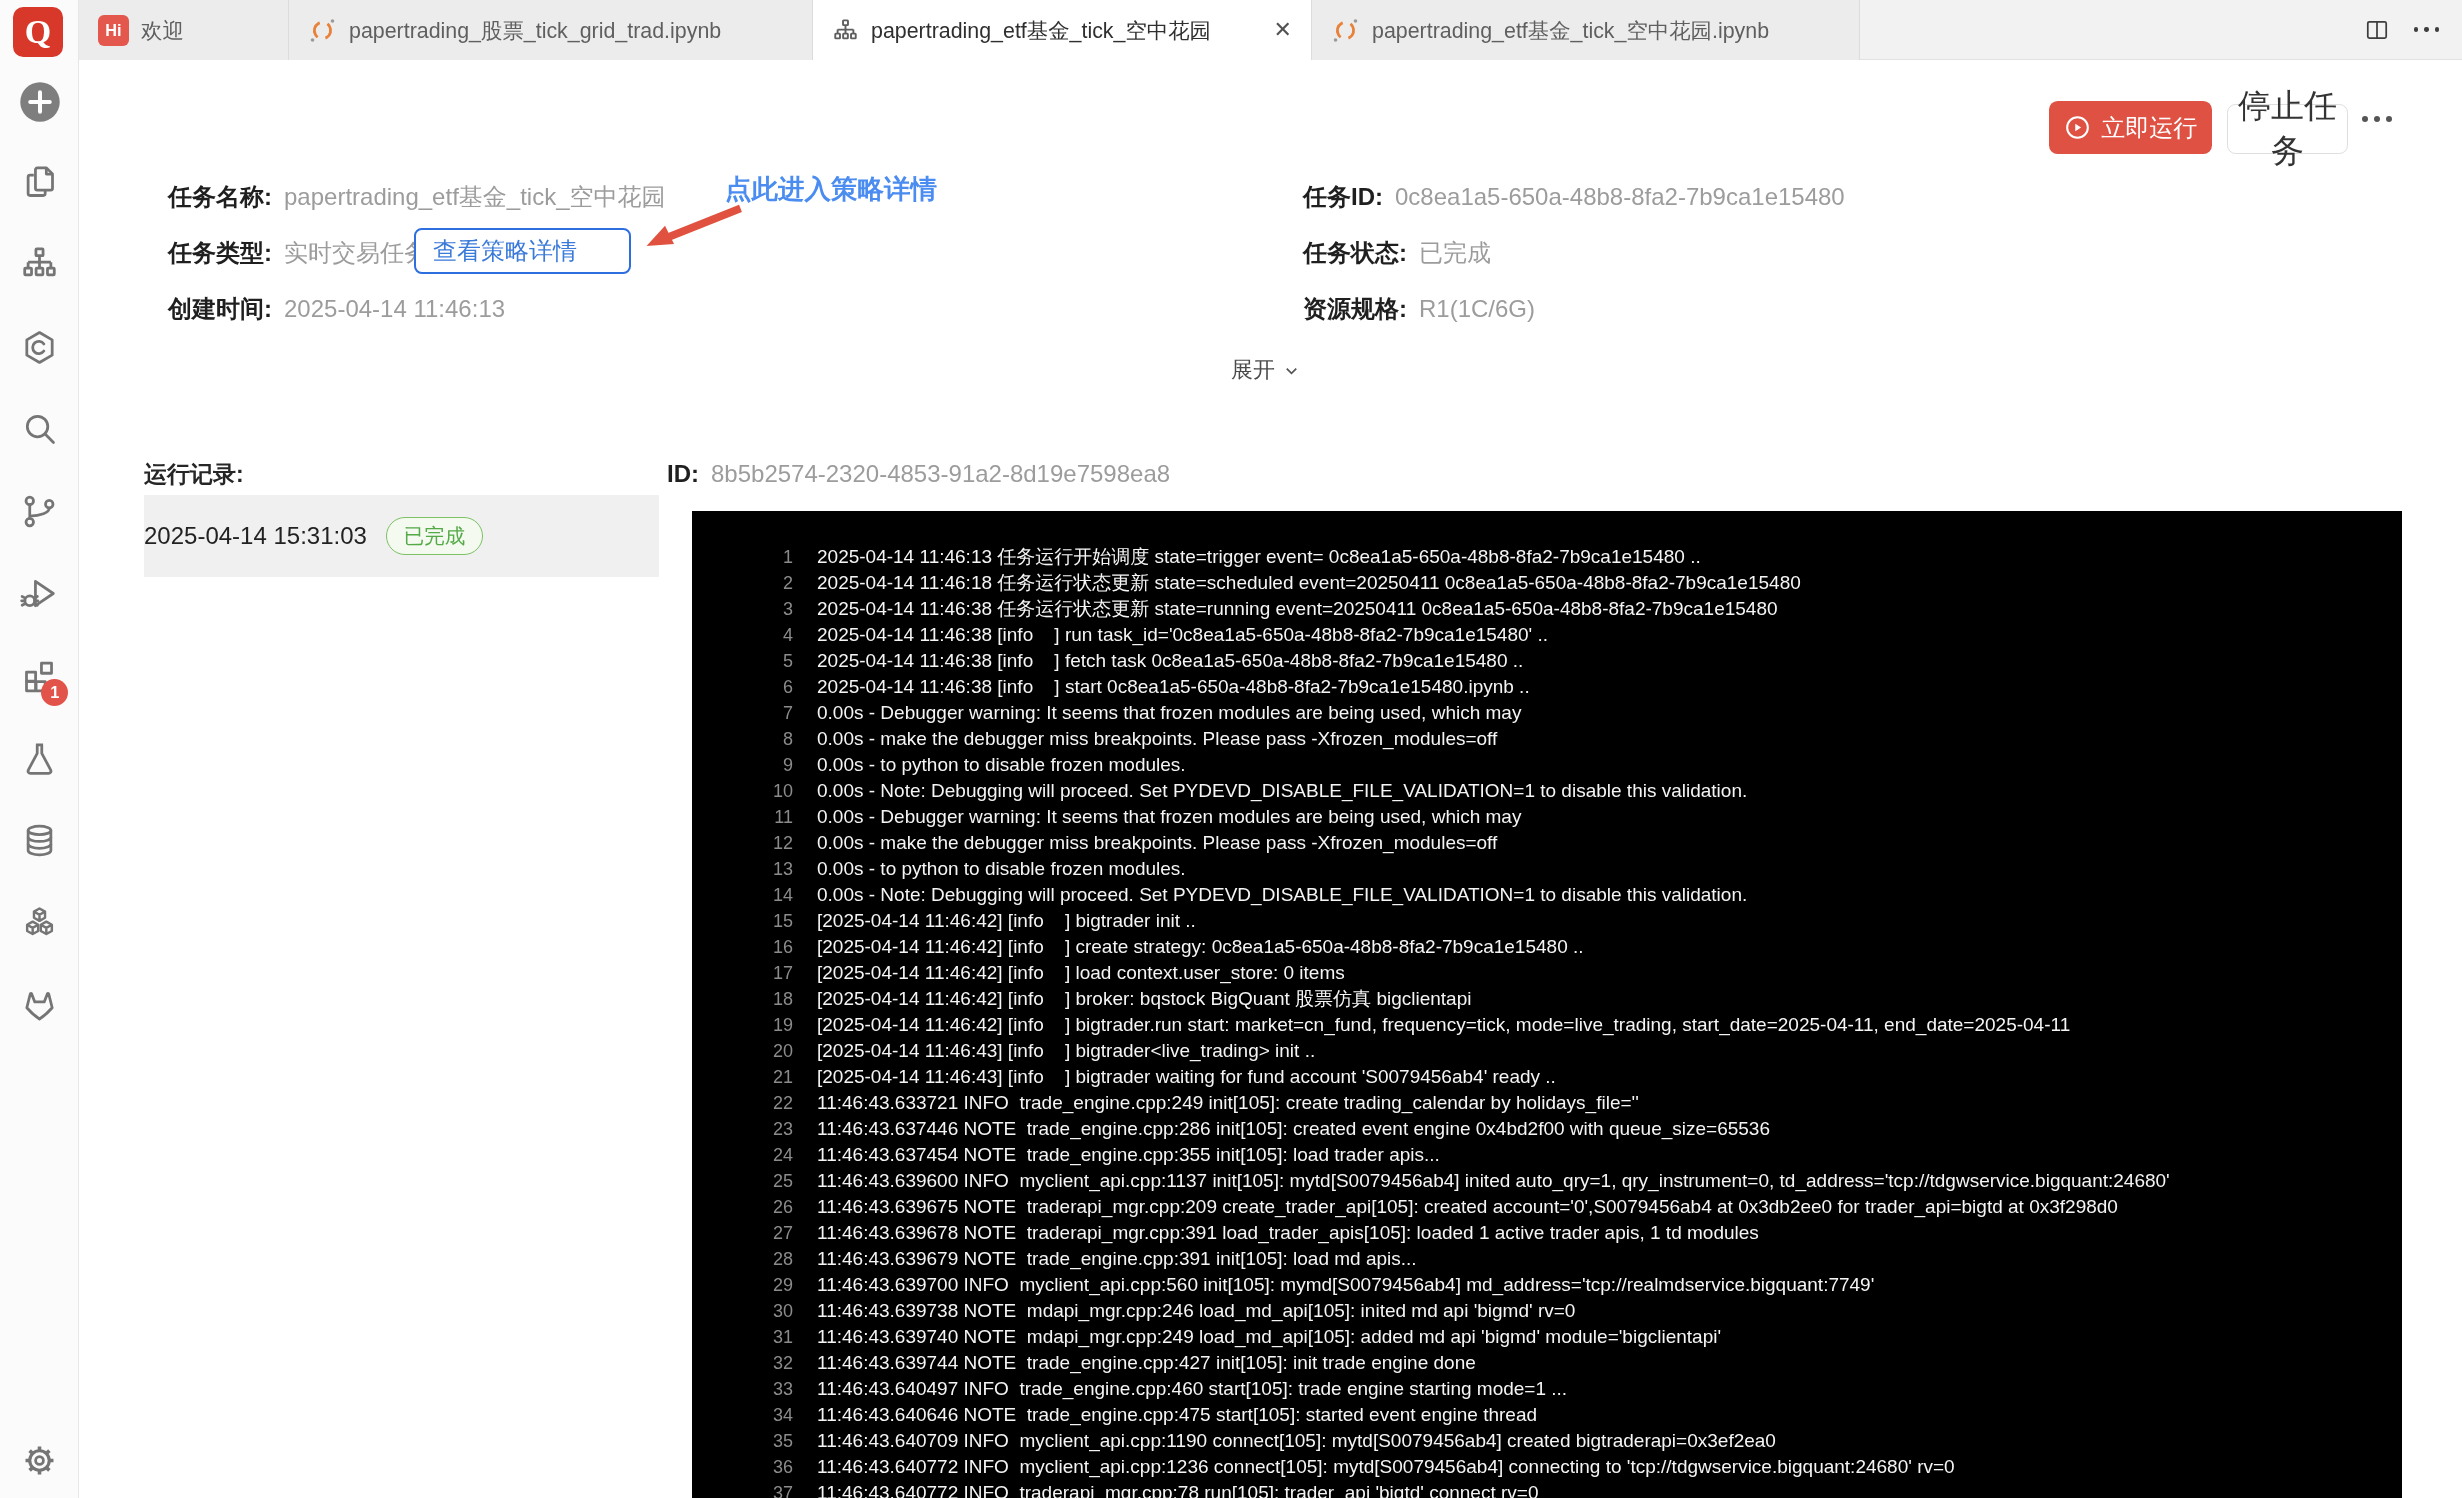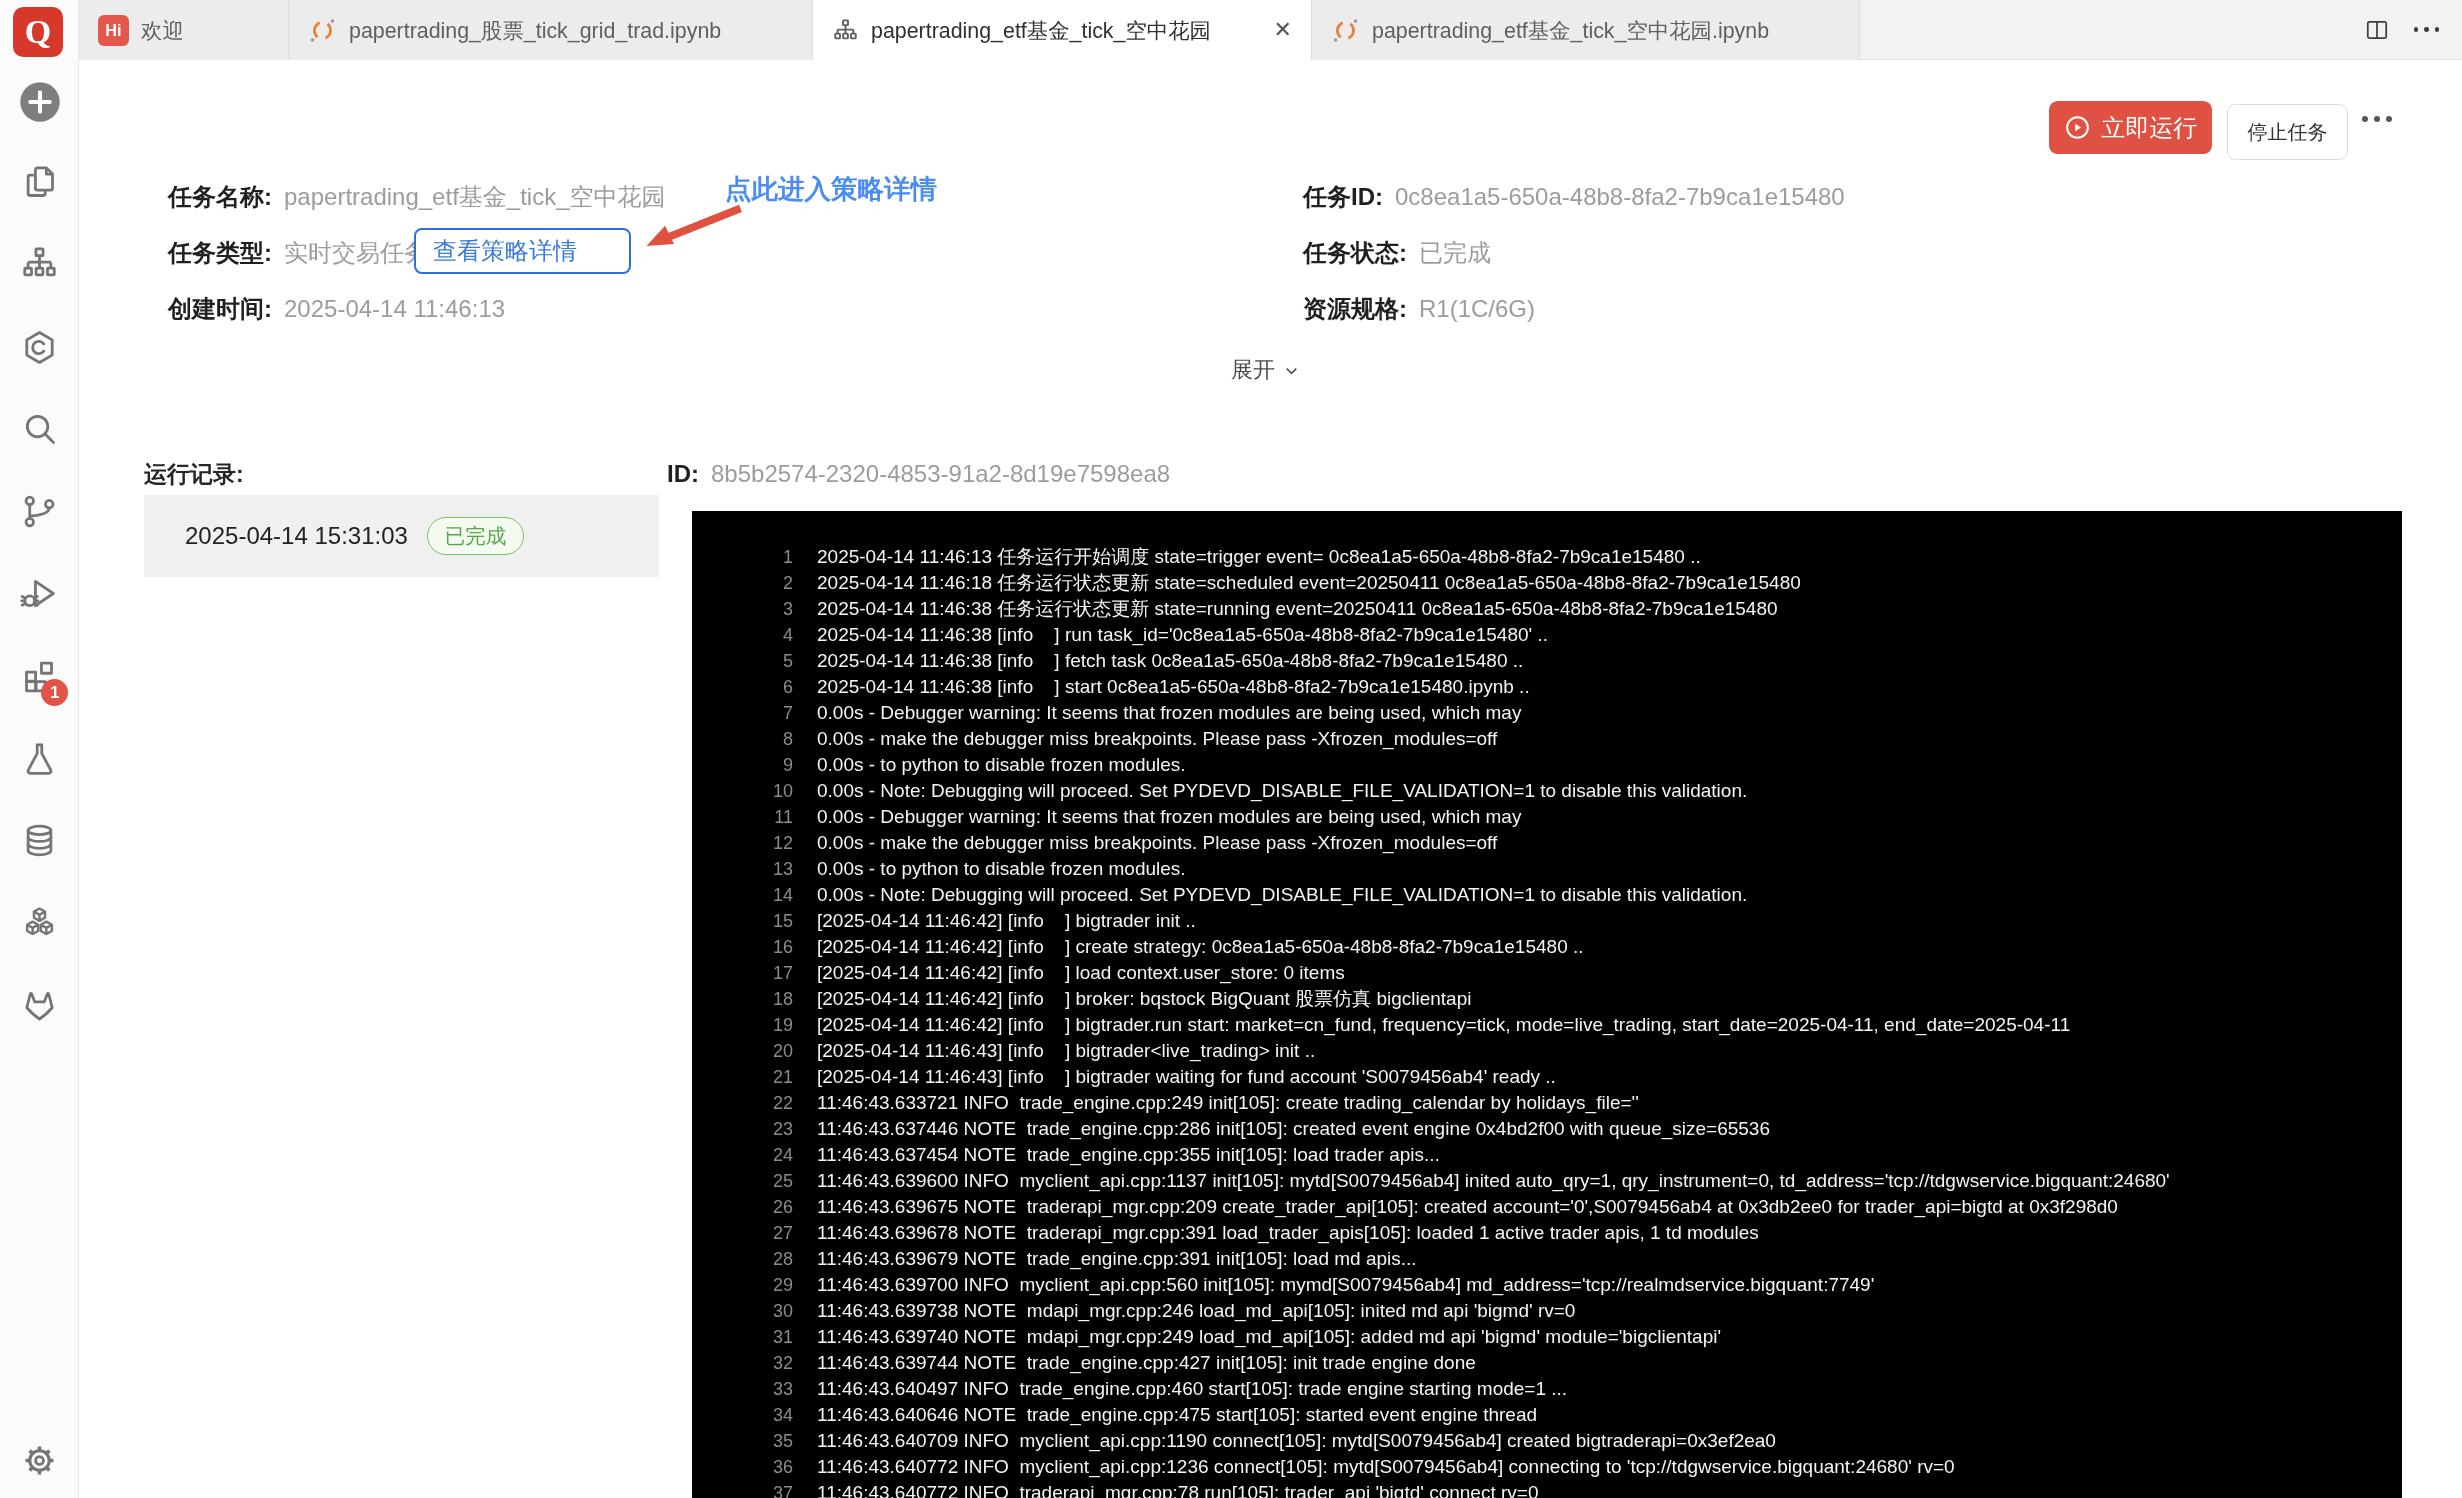--- a/index.html
+++ b/index.html
@@ -23,38 +23,38 @@
   .tab .close { margin-left:auto; padding-left:15.4px; font-size:22px; color:#525252; }
   .hi-badge { width:31px; height:31px; background:#e4574c; border-radius:6px; color:#fff; font-size:16.3px; font-weight:bold; display:flex; align-items:center; justify-content:center; }
   .tabbar-actions { margin-left:auto; display:flex; align-items:center; gap:24px; padding-right:24px; }
   .dots { display:flex; gap:6px; align-items:center; }
   .dots i { width:4.3px; height:4.3px; border-radius:50%; background:#3d3d3d; display:block; }
 
   
   .content { position:absolute; left:79px; top:60px; width:2384px; height:1439px; background:#fff; }
 
   .btn-run { position:absolute; left:1970px; top:41px; width:163px; height:53px; background:#df5243; border:none; border-radius:8.6px; color:#fff; font-size:24px; display:flex; align-items:center; justify-content:center; gap:10.3px; cursor:pointer; }
-  .btn-stop { position:absolute; left:2148px; top:44px; width:121px; height:56px; background:#fff; border:0.9px solid #dedede; border-radius:8.6px; color:#333; font-size:20px; display:flex; align-items:center; justify-content:center; cursor:pointer; }
+  .btn-stop { position:absolute; left:2148px; top:44px; width:121px; height:50px; background:#fff; border:0.9px solid #dedede; border-radius:8.6px; color:#333; font-size:33px; display:flex; align-items:center; justify-content:center; cursor:pointer; }
   .more-lg { position:absolute; left:2283px; top:56px; }
   .more-lg i { width:6px; height:6px; background:#555; }
 
   .frow { position:absolute; display:flex; align-items:center; font-size:24px;margin-left:24px; }
   .flabel { color:#1f1f1f; font-weight:600; }
   .fvalue { color:#9c9c9c; margin-left:12px; }
 
   .view-strategy { position:absolute; left:335px; top:168px; width:217px; height:46px; border:2.6px solid #2e6fe0; border-radius:7.7px; background:#fff; color:#3a7ad9; font-size:24px; display:flex; align-items:center; padding-left:17px; cursor:pointer; }
 
   .annotation { position:absolute; left:630px; top:111px; color:#4a8cf0; font-size:26.5px; font-weight:bold;margin-left:16px; }
   .arrow-svg { position:absolute; left:546px; top:133px; }
 
   .expand { position:absolute; left:1123px; top:295px; width:128px; display:flex; align-items:center; justify-content:center; gap:6.8px; font-size:22px; color:#4a4a4a; cursor:pointer; }
 
   .records-label { position:absolute; left:65px; top:399px; font-size:23px; color:#262626; font-weight:600; }
   .record-card { position:absolute; left:65px; top:435px; width:515px; height:82px; background:#f0f0f0; display:flex; align-items:center; cursor:pointer; }
-  .record-time { margin-left:41px; font-size:24px; color:#222; }
+  .record-time { font-size:24px; color:#222; }
   .record-badge { margin-left:19px; border:1.7px solid #7cc163; border-radius:855px; color:#55aa47; background:#f4faf0; font-size:20.5px; padding:4.3px 17px; }
 
   .runid { position:absolute; left:588px; top:400px; font-size:24px; display:flex; }
   .runid .flabel { font-weight:600; }
   .runid .fvalue { margin-left:12px; }
 
   .console { position:absolute; left:613px; top:451px; width:1710px; height:988px; background:#000; overflow:hidden; padding-top:32.5px; }
   .log-row { display:flex; height:26px; line-height:26px; font-size:19px; }
   .ln { width:101px; text-align:right; color:#8b8b8b; flex:none; font-size:18px; }
   .lt { margin-left:24px; white-space:pre; color:#f5f5f5; }

